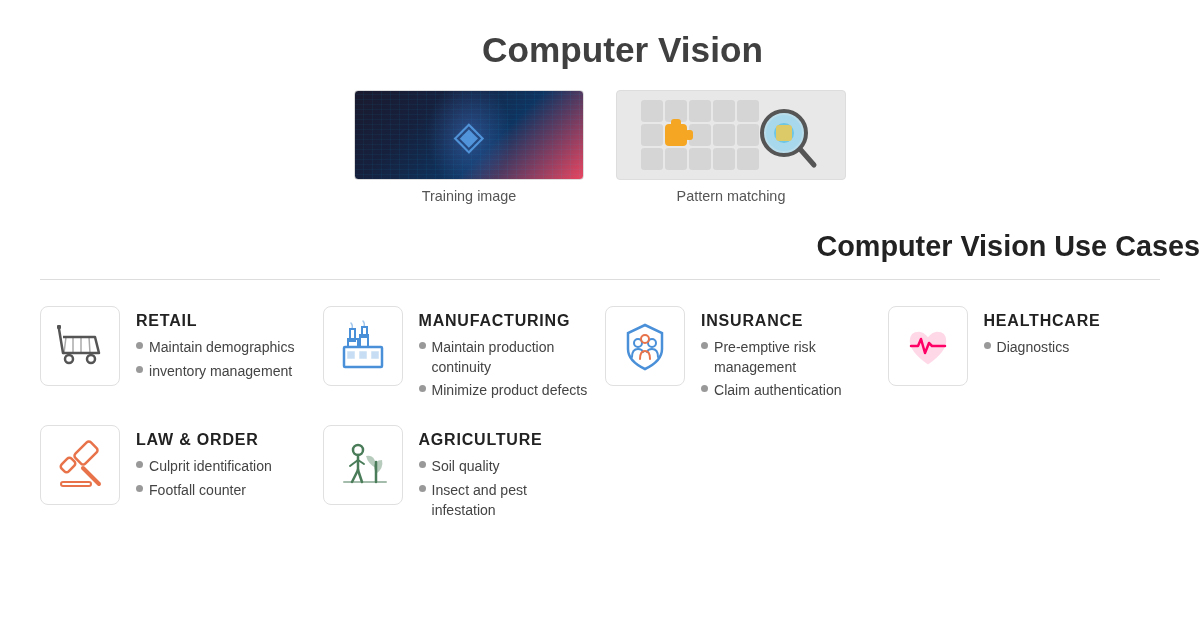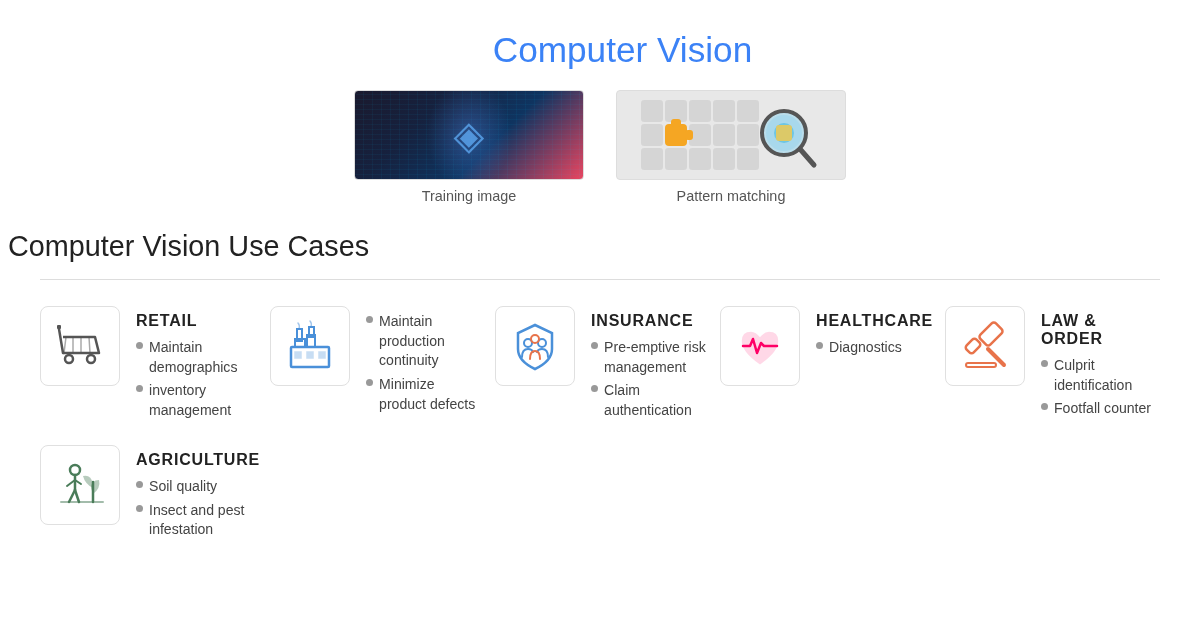--- a/index.html
+++ b/index.html
@@ -7,23 +7,23 @@
       font-family: 'Segoe UI', Arial, sans-serif;
       background: #fff;
       color: #333;
       width: 1200px;
       min-height: 628px;
     }
 
     .page-title {
       text-align: center;
       font-size: 2.2rem;
-      font-weight: 400;
+      font-weight: 700;
       padding: 30px 0 20px;
-      color: #3b82f6;
+      color: #404040;
       margin-left: 45px;
     }
 
     .images-row {
       display: flex;
       justify-content: center;
       gap: 32px;
       margin-bottom: 16px;
     }
 
@@ -80,36 +80,36 @@
       justify-content: center;
     }
 
     .image-label {
       margin-top: 8px;
       font-size: 0.9rem;
       color: #555;
     }
 
     .section-title {
-      text-align: left;
+      text-align: right;
       font-size: 1.8rem;
-      font-weight: 400;
-      padding: 10px 8px 0;
+      font-weight: 700;
+      padding: 10px 0 0;
       color: #222;
     }
 
     .divider {
       border: none;
       border-top: 1px solid #ddd;
       margin: 16px 40px;
     }
 
     .use-cases-grid {
       display: grid;
-      grid-template-columns: repeat(5, 1fr);
+      grid-template-columns: repeat(4, 1fr);
       gap: 20px 10px;
       padding: 10px 40px 20px;
     }
 
     .use-case-card {
       display: flex;
       align-items: flex-start;
       gap: 16px;
     }
 
@@ -262,20 +262,21 @@
 
         <rect x="12" y="33" width="6" height="6" fill="#4a90d9" opacity="0.3" stroke="#4a90d9" stroke-width="1.5"></rect>
         <rect x="24" y="33" width="6" height="6" fill="#4a90d9" opacity="0.3" stroke="#4a90d9" stroke-width="1.5"></rect>
         <rect x="36" y="33" width="6" height="6" fill="#4a90d9" opacity="0.3" stroke="#4a90d9" stroke-width="1.5"></rect>
 
         <path d="M16 10 Q17 6 15 4" fill="none" stroke="#4a90d9" stroke-width="1.5" stroke-linecap="round" opacity="0.5"></path>
         <path d="M28 8 Q29 4 27 2" fill="none" stroke="#4a90d9" stroke-width="1.5" stroke-linecap="round" opacity="0.5"></path>
       </svg>
     </div>
     <div class="use-case-content">
+      <div class="use-case-title">MANUFACTURING</div>
       <div class="use-case-item">
         <div class="bullet"></div>
         <span>Maintain production continuity</span>
       </div>
       <div class="use-case-item">
         <div class="bullet"></div>
         <span>Minimize product defects</span>
       </div>
     </div>
   </div>

